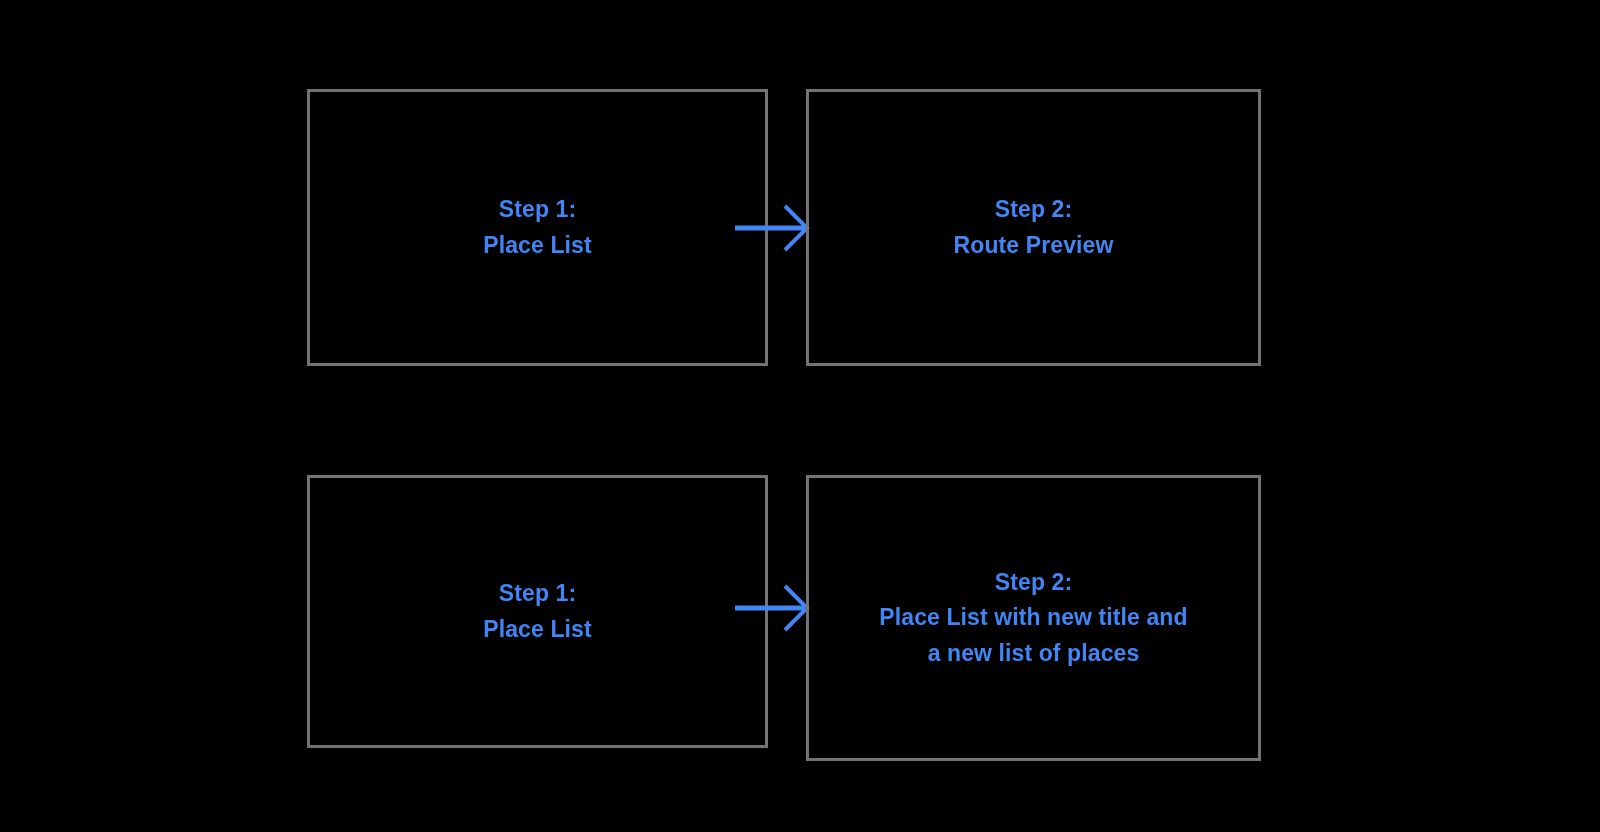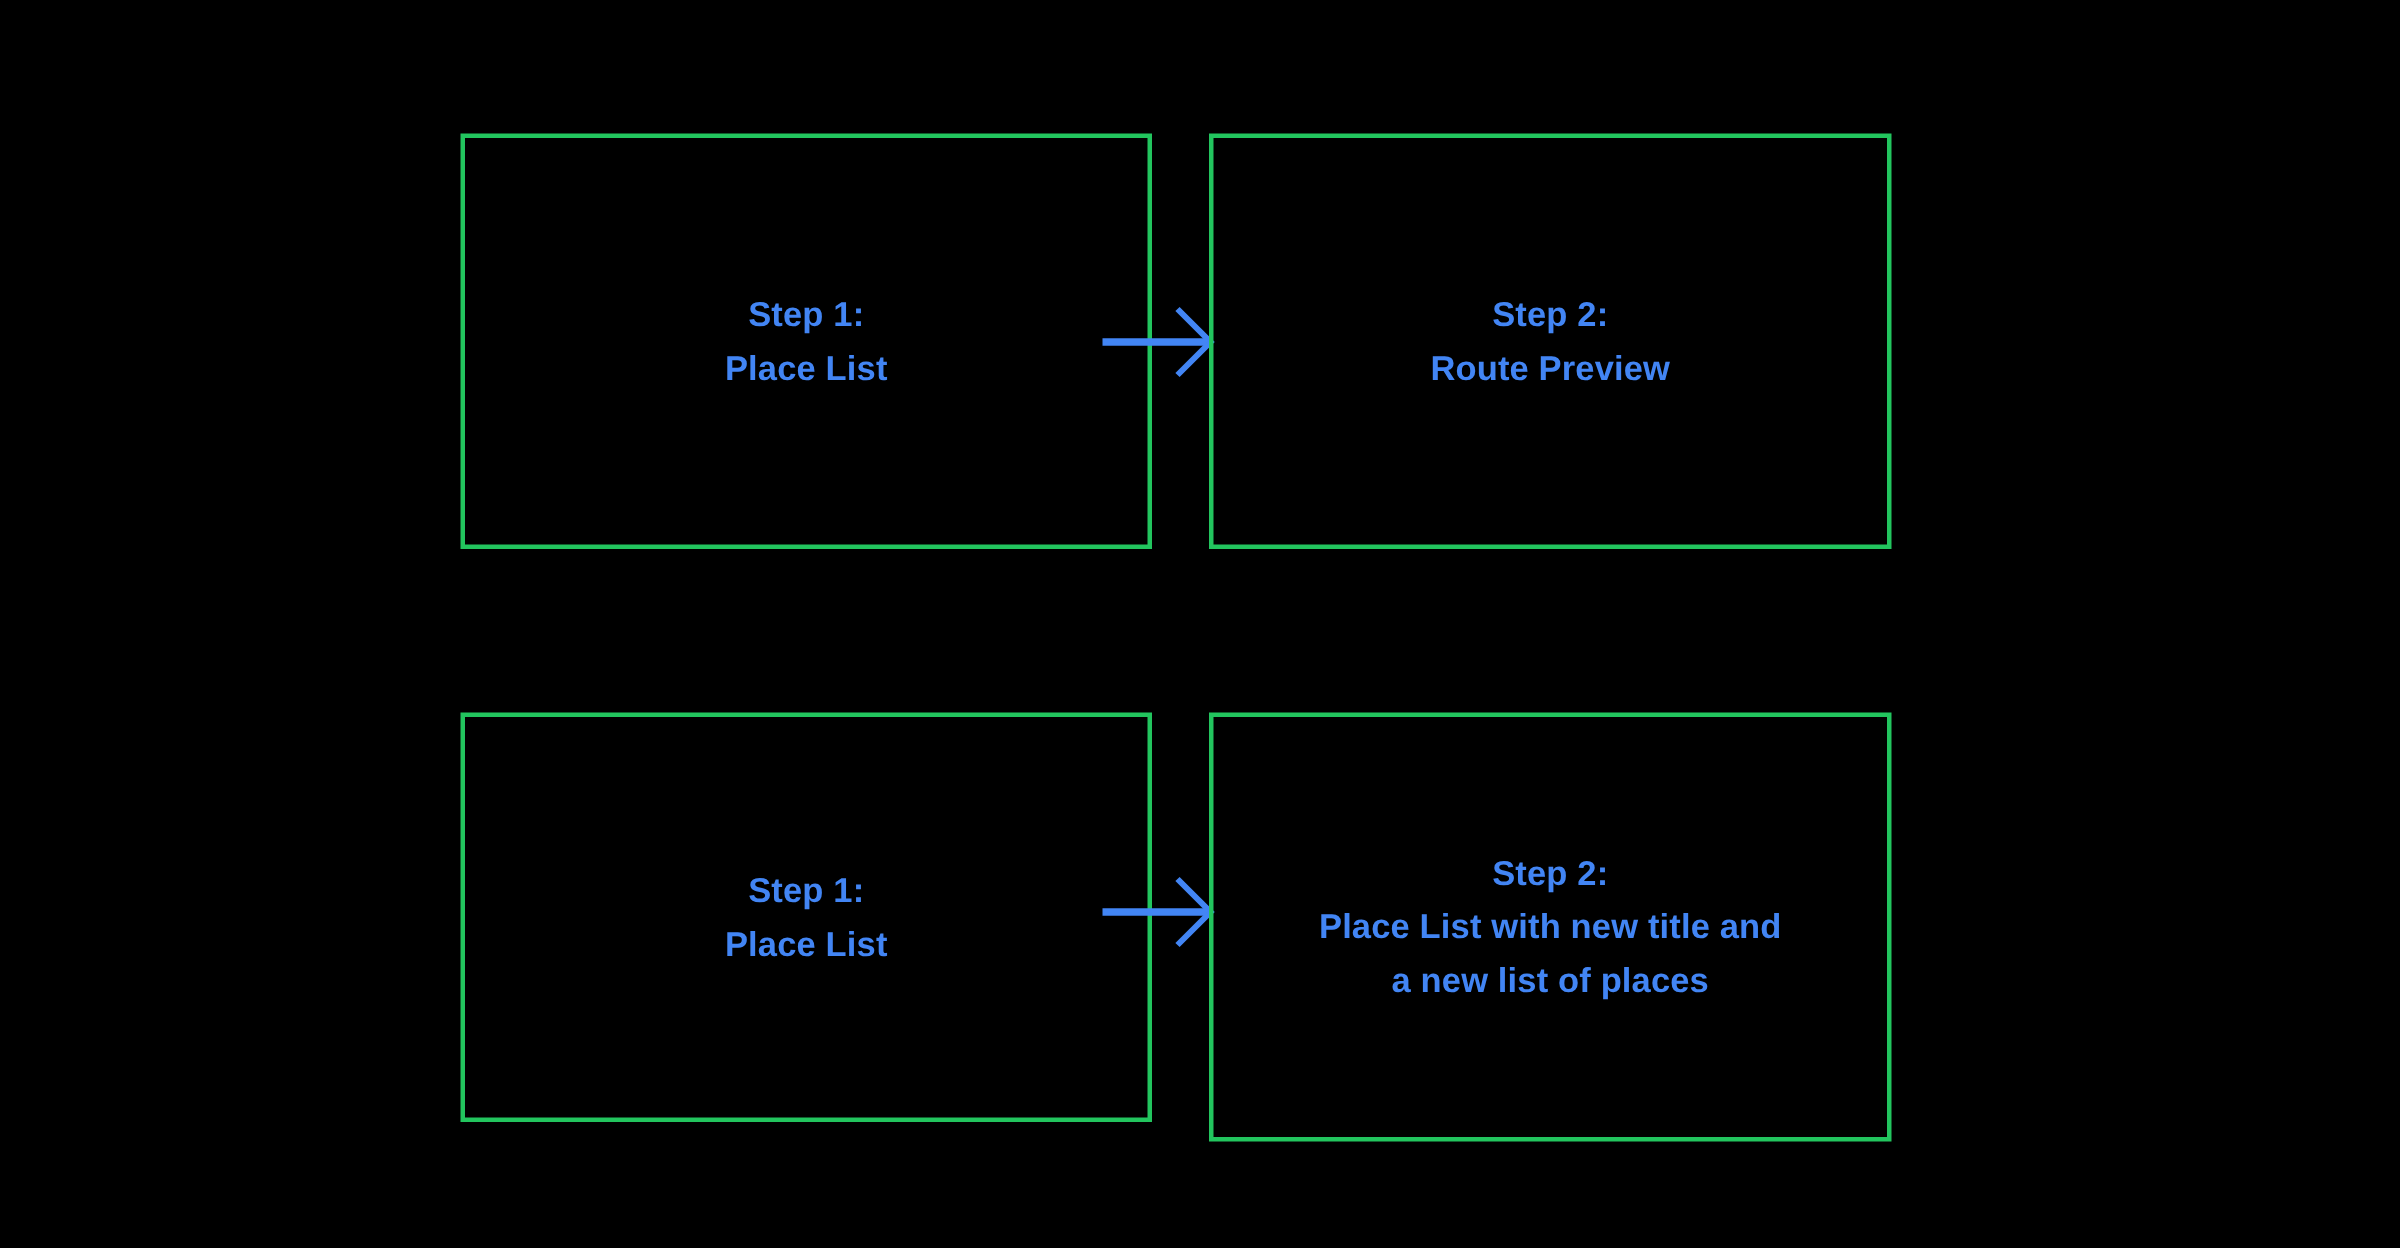--- a/index.html
+++ b/index.html
@@ -29,21 +29,21 @@
     width: 1600px;
     height: 290px;
   }
   .flow-row.row-0 { top: 85px; }
   .flow-row.row-1 { top: 471px; }
 
   
   .step-box {
     position: absolute;
     box-sizing: border-box;
-    border: 3px solid #22c55e;
+    border: 3px solid #737373;
     background: transparent;
     display: flex;
     align-items: center;
     justify-content: center;
     text-align: center;
   }
 
   .row-0 .step-box.box-0 {
     left: 307px;  top: 4px;
     width: 461px; height: 277px;

